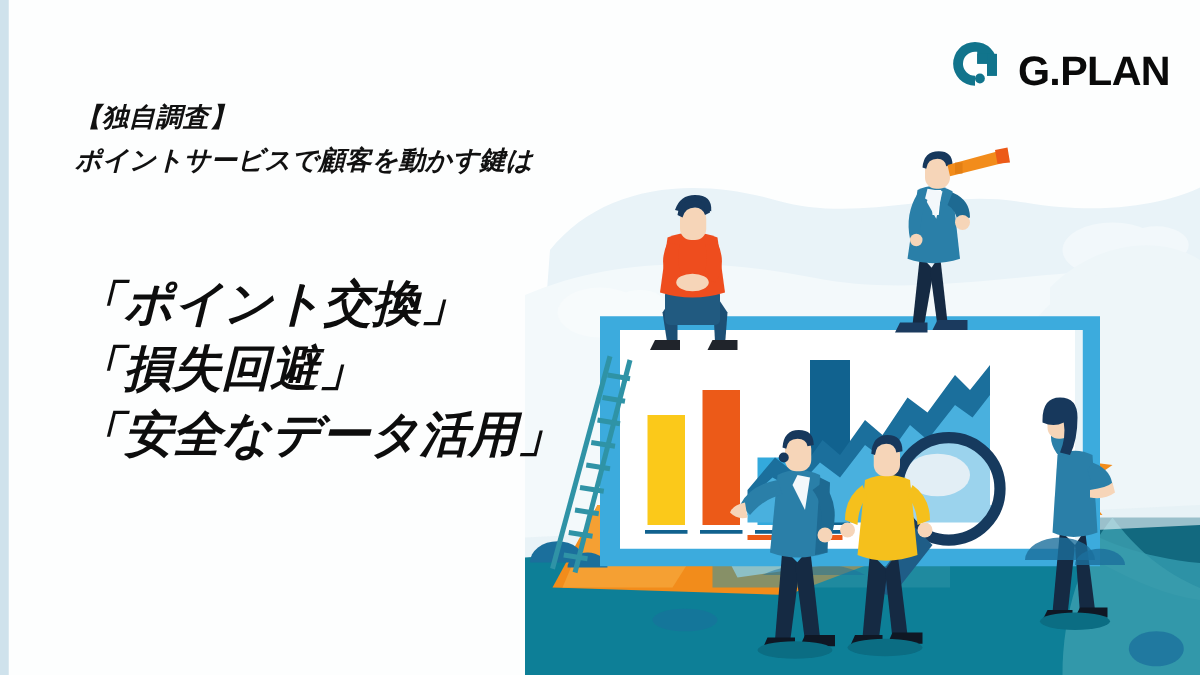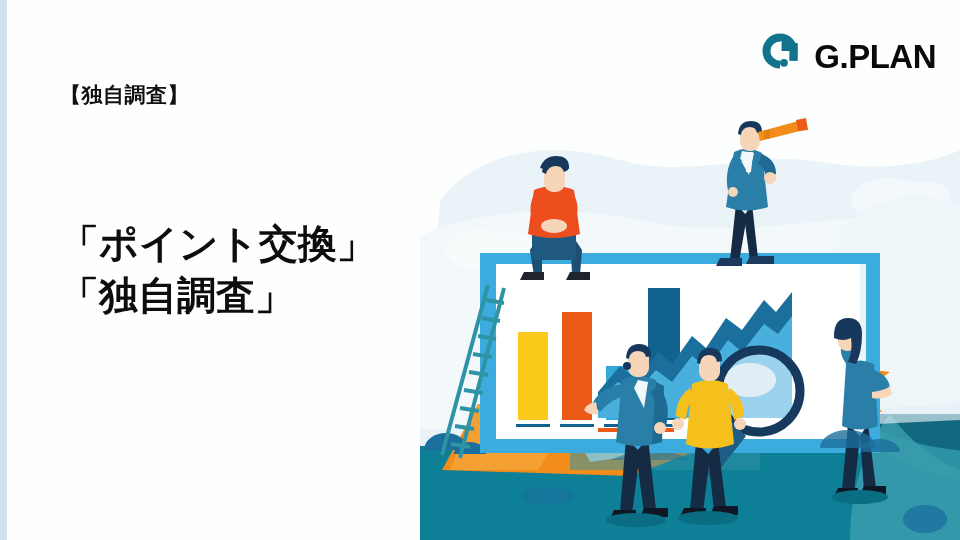--- a/index.html
+++ b/index.html
@@ -11,21 +11,21 @@
   #stage{position:relative;width:960px;height:540px;overflow:hidden;background:#ffffff;}
 
   
   .edge-left{position:absolute;left:0;top:0;width:7px;height:540px;background:#cfe2ec;}
   .bg-white{position:absolute;inset:0;background:#fdfefe;}
   .bg-ill{position:absolute;left:420px;top:0;width:540px;height:540px;overflow:hidden;}
 
   .svgfull{position:absolute;left:0;top:0;}
 
   
-  .textwrap{position:absolute;left:0;top:0;width:480px;height:428px;z-index:40;}
+  .textwrap{position:absolute;left:0;top:0;width:480px;height:428px;z-index:40;font-style:italic;}
   .eyebrow{
     position:absolute;left:60px;top:84px;
     font-size:21px;font-weight:700;color:#111111;letter-spacing:.5px;
     line-height:1.05;white-space:nowrap;
   }
   .subhead{
     position:absolute;left:60px;top:118px;
     font-size:21px;font-weight:700;color:#111111;letter-spacing:.2px;
     line-height:1.05;white-space:nowrap;
   }
@@ -302,23 +302,25 @@
         </g>
 
       </g>
     </svg>
   </div>
 
   <div class="edge-left"></div>
 
   <div class="textwrap">
     <div class="eyebrow">【独自調査】</div>
+    <div class="subhead">ポイントサービスで顧客を動かす鍵は</div>
     <div class="headline">
       <div class="hl-line">「ポイント交換」</div>
-      <div class="hl-line">「独自調査」</div>
+      <div class="hl-line">「損失回避」</div>
+      <div class="hl-line">「安全なデータ活用」</div>
     </div>
   </div>
 
   <div class="logo">
     <svg class="logo-mark" viewBox="0 0 48 48">
       <path d="M24 4 A20 20 0 1 0 24 44 L24 35 A11 11 0 1 1 24 13 Z" fill="#11748c"></path>
       <path d="M24 13 L24 4 A20 20 0 0 1 44 24 L44 35 L35 35 L35 24 L26 24 L26 13 Z" fill="#11748c"></path>
       <rect x="26" y="15" width="18" height="9" fill="#11748c"></rect>
       <rect x="35" y="15" width="9" height="20" fill="#11748c"></rect>
       <circle cx="28.5" cy="37.5" r="4.5" fill="#11748c"></circle>

